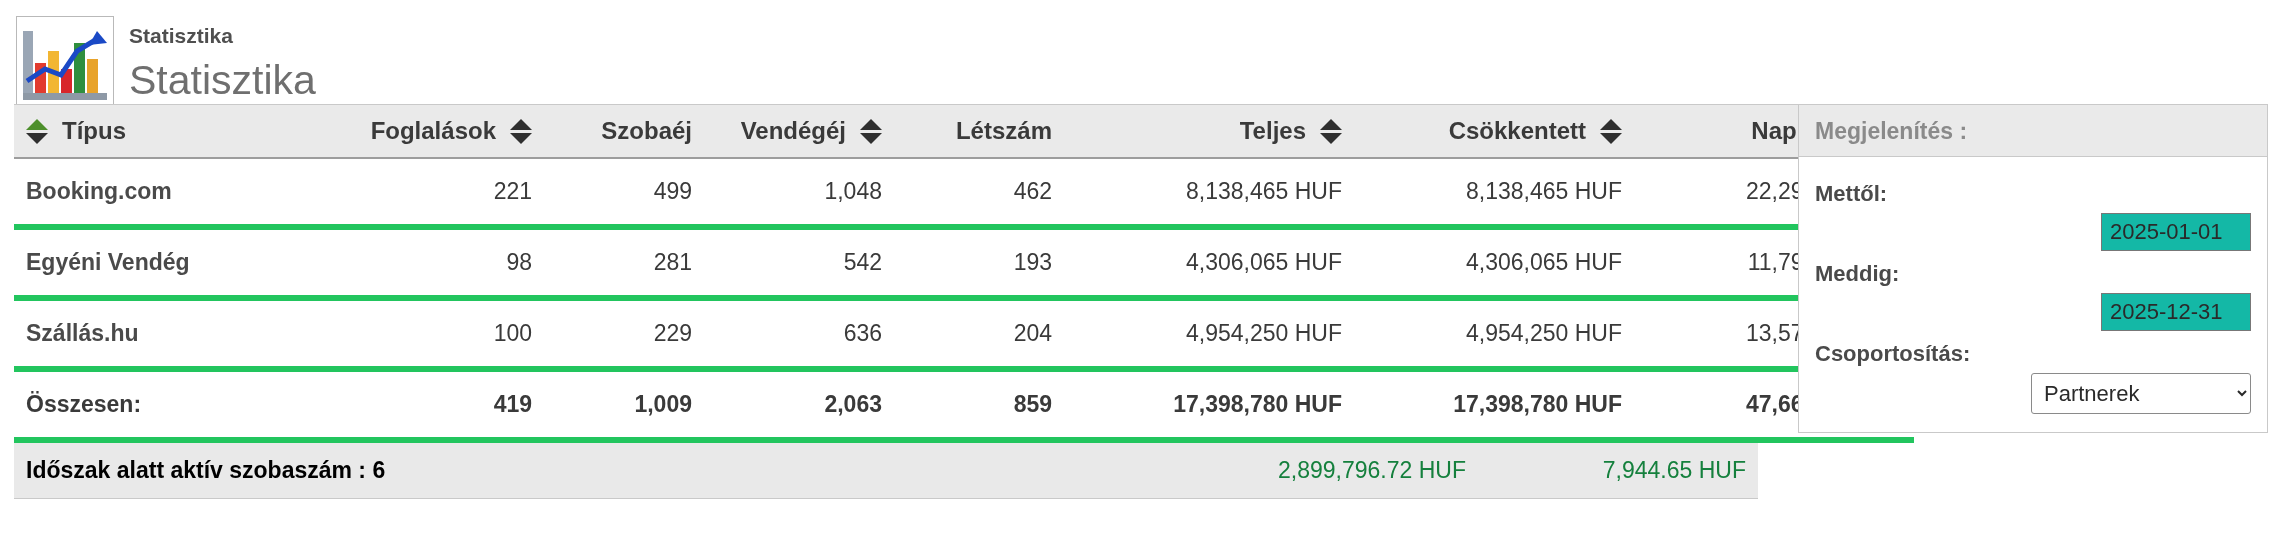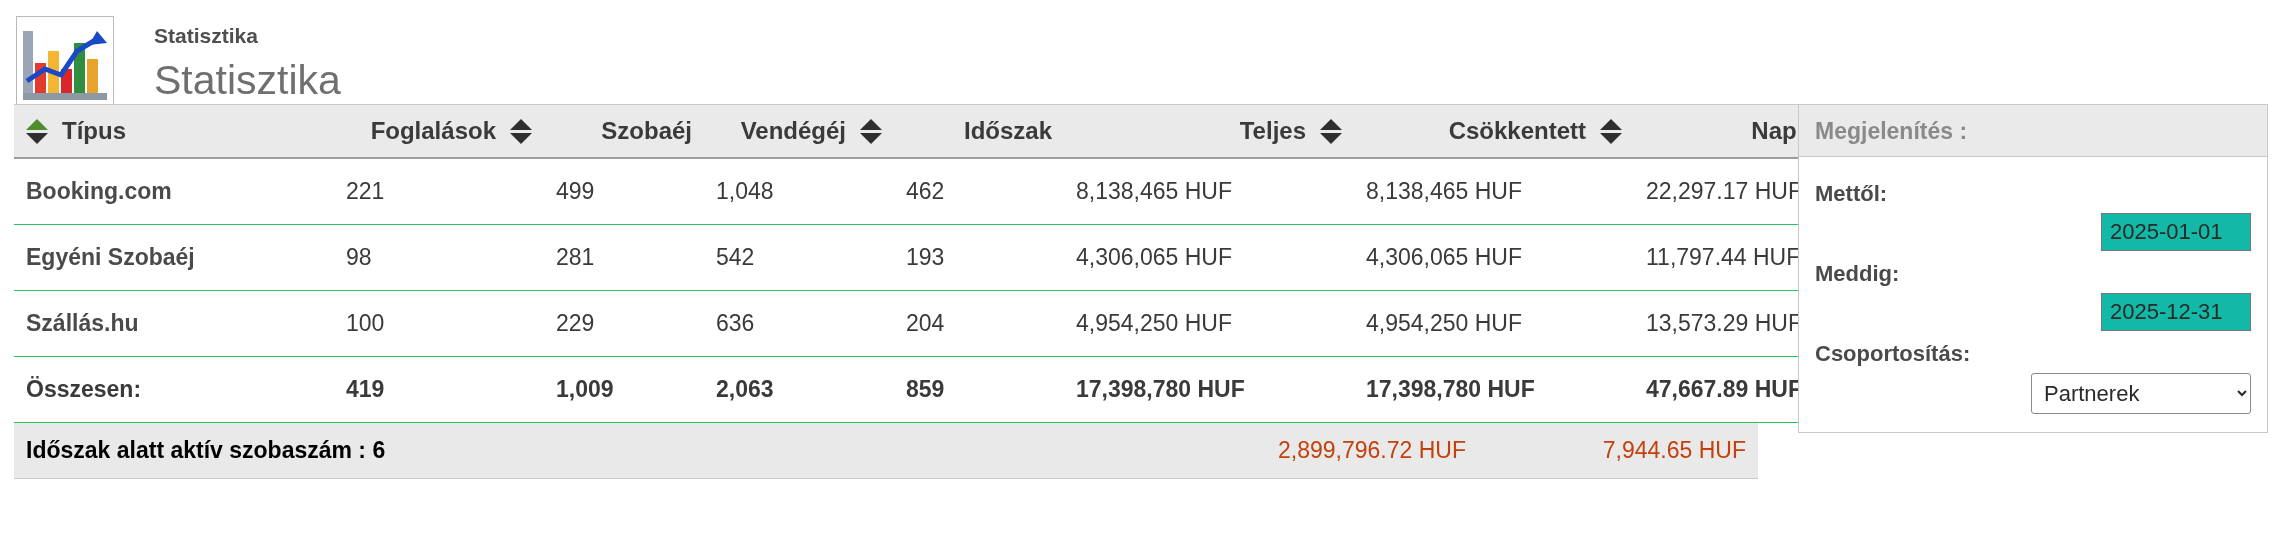--- a/index.html
+++ b/index.html
@@ -32,21 +32,21 @@
   .header-icon {
     width: 98px;
     height: 98px;
     border: 1px solid #b9b9b9;
     background: #ffffff;
     box-sizing: border-box;
     flex: 0 0 auto;
     display: block;
   }
   .header-text {
-    margin-left: 40px;
+    margin-left: 15px;
     padding-top: 8px;
   }
   .eyebrow {
     font-size: 21px;
     font-weight: bold;
     color: #4f4f4f;
     line-height: 1.1;
   }
   .page-title {
     font-size: 41px;
@@ -123,29 +123,29 @@
     height: 0;
     border-left: 11px solid transparent;
     border-right: 11px solid transparent;
   }
   .tri-up   { border-bottom: 11px solid #2f2f2f; }
   .tri-down { border-top: 11px solid #2f2f2f; }
   .sorter.active .tri-up { border-bottom-color: #4d8f2c; }
   .sorter.active .tri-down { border-top-color: #2f2f2f; }
 
   table.stats tbody td {
-    border-bottom: 1px solid #22c55e;
+    border-bottom: 6px solid #22c55e;
     padding: 19px 12px;
     height: 48px;
     box-sizing: border-box;
     vertical-align: middle;
     white-space: nowrap;
   }
   td.c-type { text-align: left; font-weight: bold; color: #4a4a4a; padding-left: 10px; }
-  td.num { color: #3a3a3a; margin-top: 16px; }
+  td.num { text-align: right; color: #3a3a3a; margin-top: 16px; }
 
   tr.total td {
     font-weight: bold;
     color: #3a3a3a;
     border-bottom: 2px solid #9b9b9b;
     border-top: 1px solid #d5d5d5;
   }
 
   
   .foot-strip {
@@ -169,21 +169,21 @@
     background: #e9e9e9;
   }
   td.foot-label {
     text-align: left;
     font-weight: bold;
     color: #000000;
     padding-left: 10px;
   }
   td.foot-num {
     text-align: right;
-    color: #c2410c;
+    color: #15803d;
     margin-top: 17px;
   }
 
   
   .panel {
     border: 1px solid #c9c9c9;
     background: #ffffff;
     box-sizing: border-box;
   }
   .panel-head {
@@ -296,21 +296,21 @@
               <div class="th-inner">
                 <span>Vendégéj</span>
                 <span class="sorter">
                   <span class="tri-up"></span>
                     <span class="tri-down"></span>
                 </span>
               </div>
             </th>
             <th class="num w-lets">
               <div class="th-inner">
-                <span>Időszak</span>
+                <span>Létszám</span>
               </div>
             </th>
             <th class="num w-telj">
               <div class="th-inner">
                 <span>Teljes</span>
                 <span class="sorter">
                   <span class="tri-up"></span>
                     <span class="tri-down"></span>
                 </span>
               </div>
@@ -340,21 +340,21 @@
             <td class="c-type">Booking.com</td>
             <td class="num">221</td>
             <td class="num">499</td>
             <td class="num">1,048</td>
             <td class="num">462</td>
             <td class="num">8,138,465 HUF</td>
             <td class="num">8,138,465 HUF</td>
             <td class="num">22,297.17 HUF</td>
           </tr>
           <tr>
-            <td class="c-type">Egyéni Szobaéj</td>
+            <td class="c-type">Egyéni Vendég</td>
             <td class="num">98</td>
             <td class="num">281</td>
             <td class="num">542</td>
             <td class="num">193</td>
             <td class="num">4,306,065 HUF</td>
             <td class="num">4,306,065 HUF</td>
             <td class="num">11,797.44 HUF</td>
           </tr>
           <tr>
             <td class="c-type">Szállás.hu</td>

